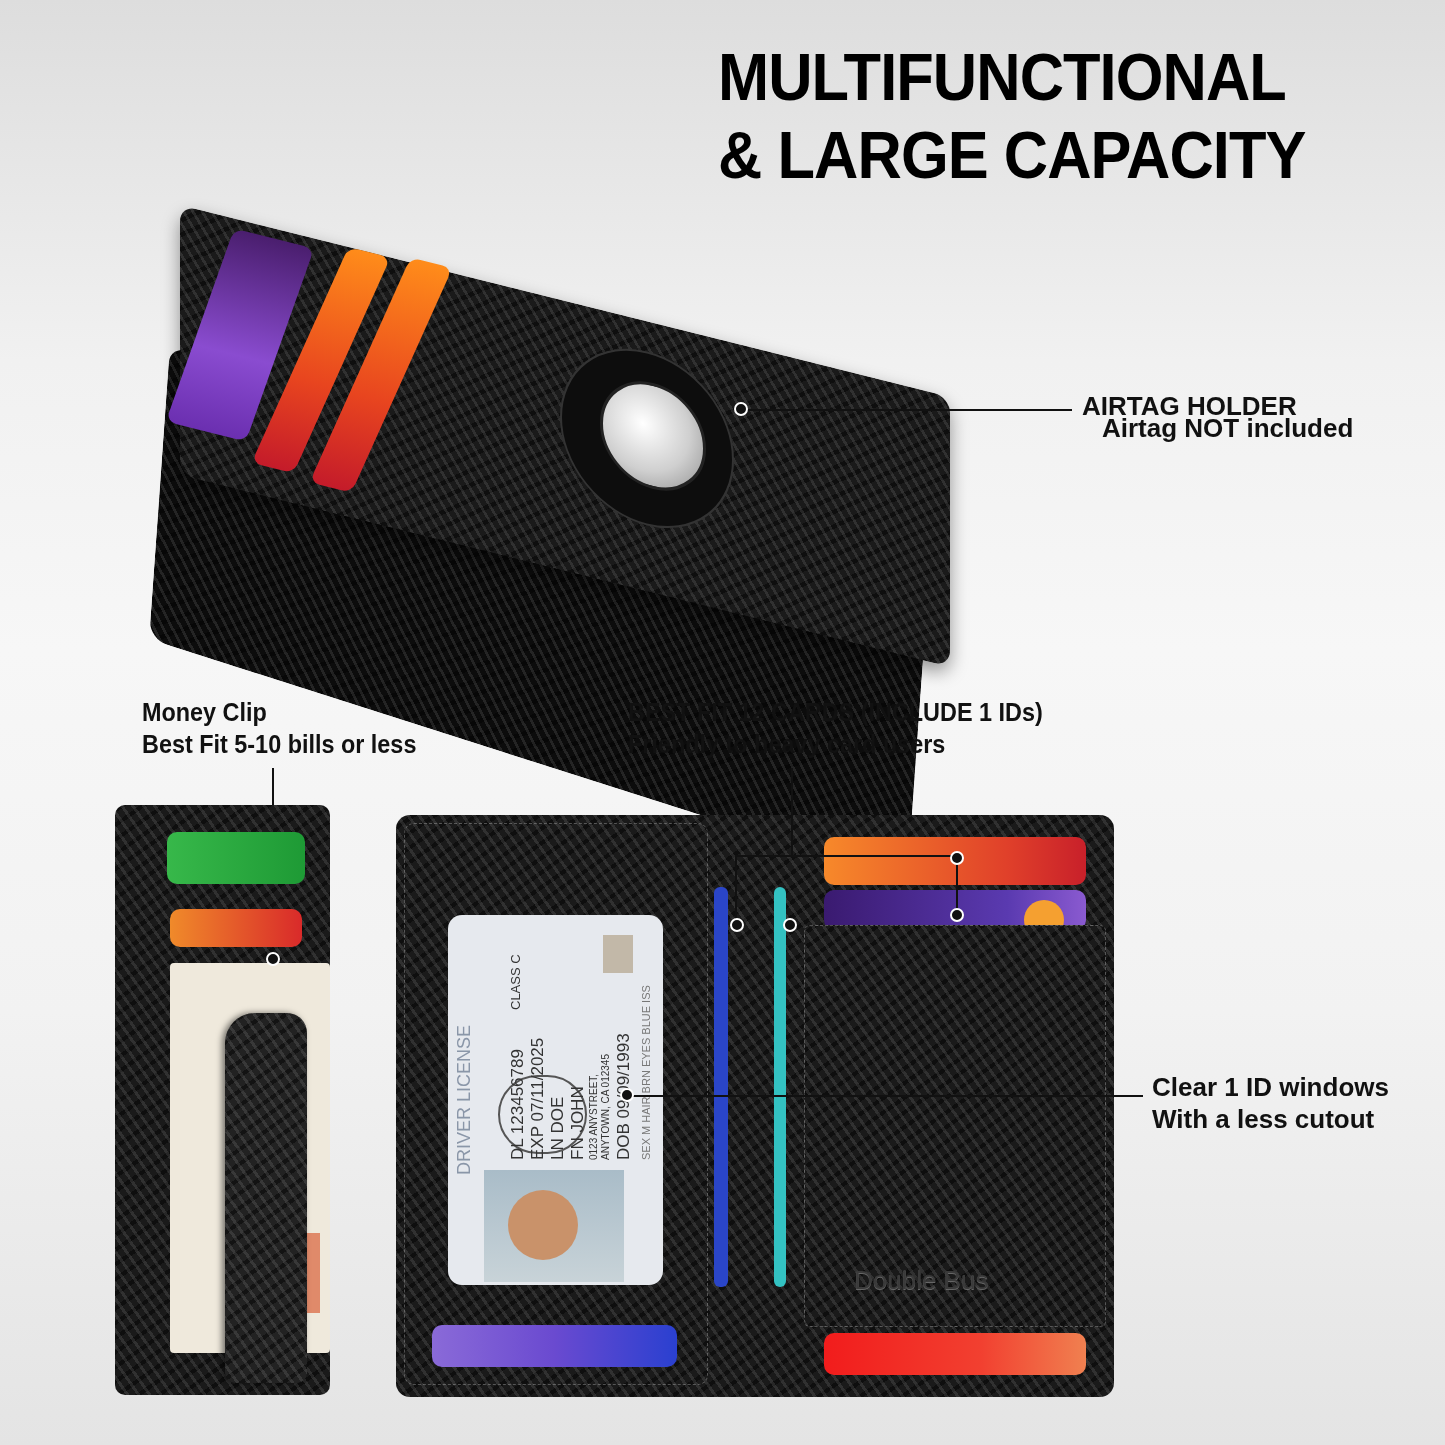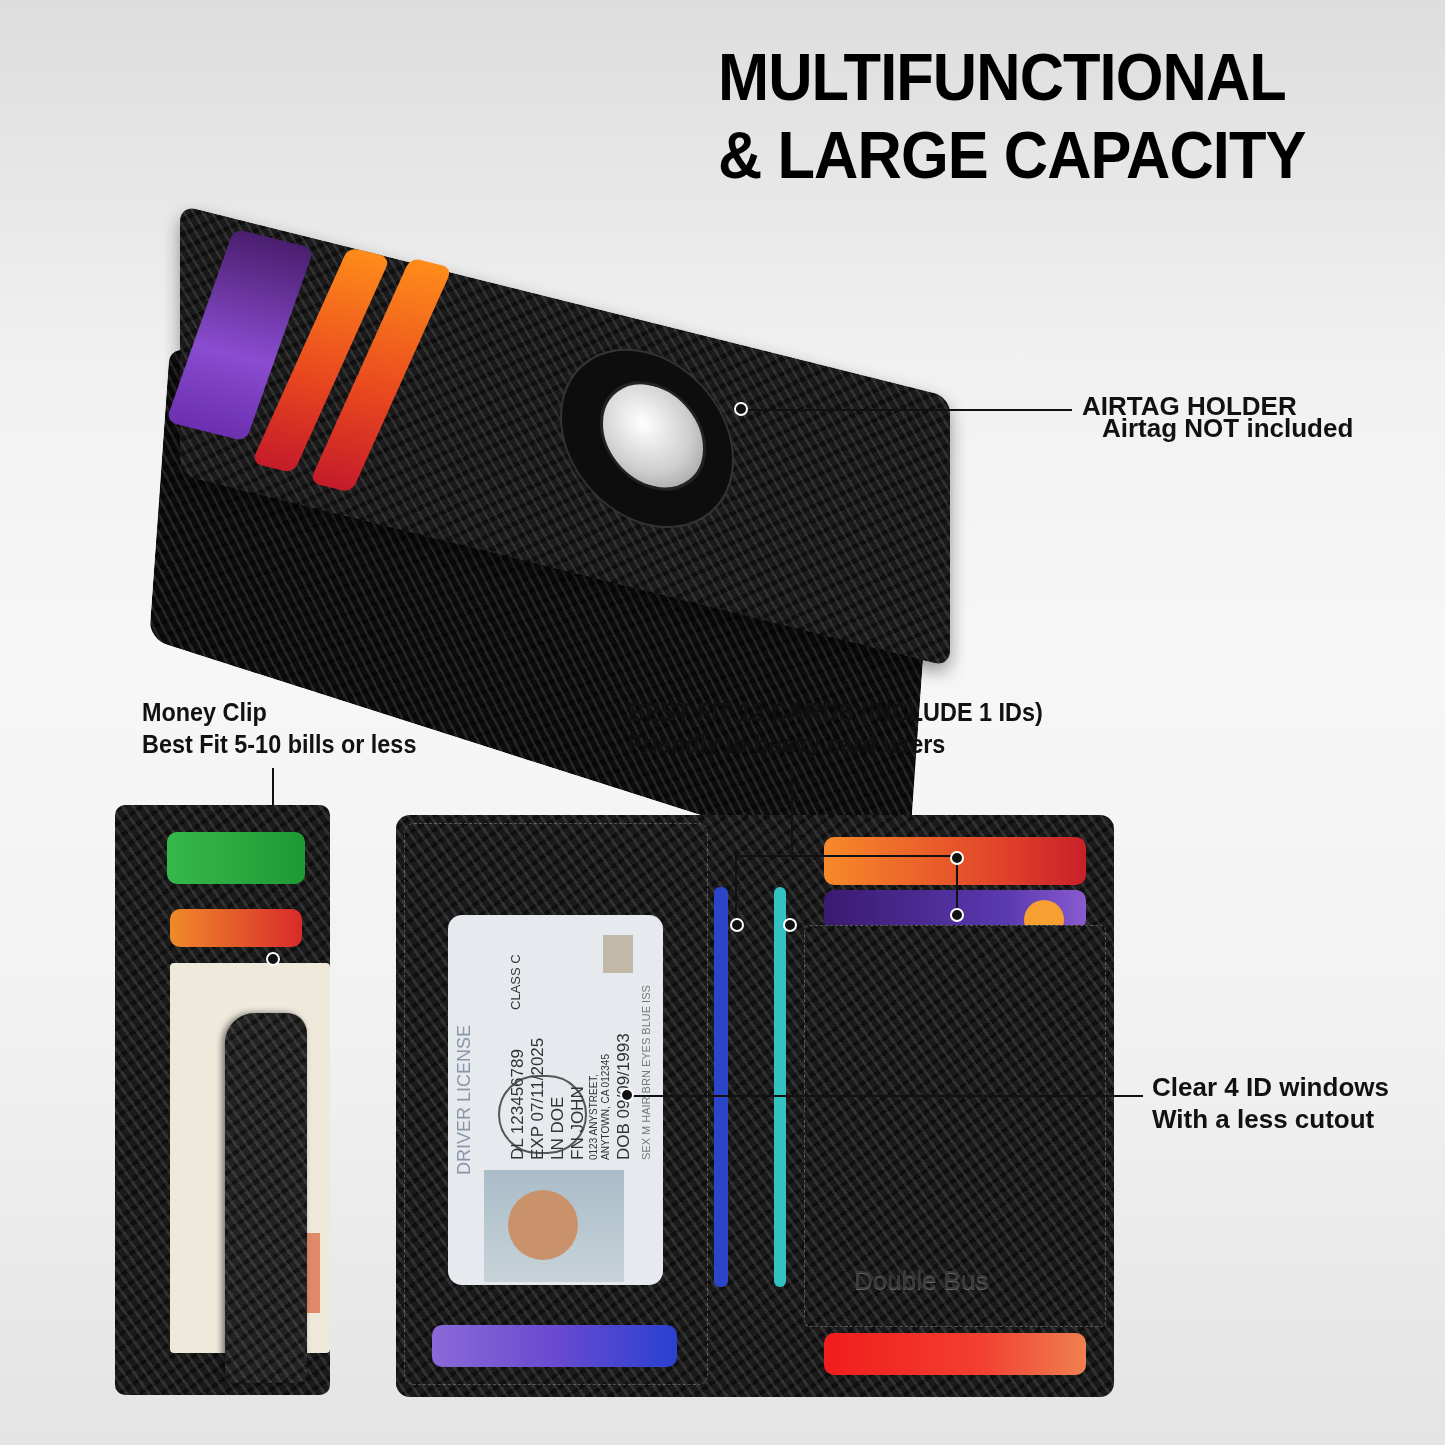--- a/index.html
+++ b/index.html
@@ -112,14 +112,14 @@
 <div class="abs line" style="left:735px;top:855px;width:223px;height:2px;"></div>
 <div class="abs line" style="left:735px;top:855px;width:2px;height:70px;"></div>
 <div class="abs line" style="left:956px;top:855px;width:2px;height:60px;"></div>
 <div class="abs dot" style="left:730px;top:918px;"></div>
 <div class="abs dot" style="left:783px;top:918px;"></div>
 <div class="abs dot" style="left:950px;top:851px;"></div>
 <div class="abs dot" style="left:950px;top:908px;"></div>
 
 <div class="abs line" style="left:628px;top:1095px;width:515px;height:2px;"></div>
 <div class="abs dot" style="left:620px;top:1088px;"></div>
-<div class="abs label" style="left:1152px;top:1071px;">Clear 4 ID windows</div>
+<div class="abs label" style="left:1152px;top:1071px;">Clear 1 ID windows</div>
 <div class="abs label" style="left:1152px;top:1103px;">With a less cutout</div>
 
 </body></html>

